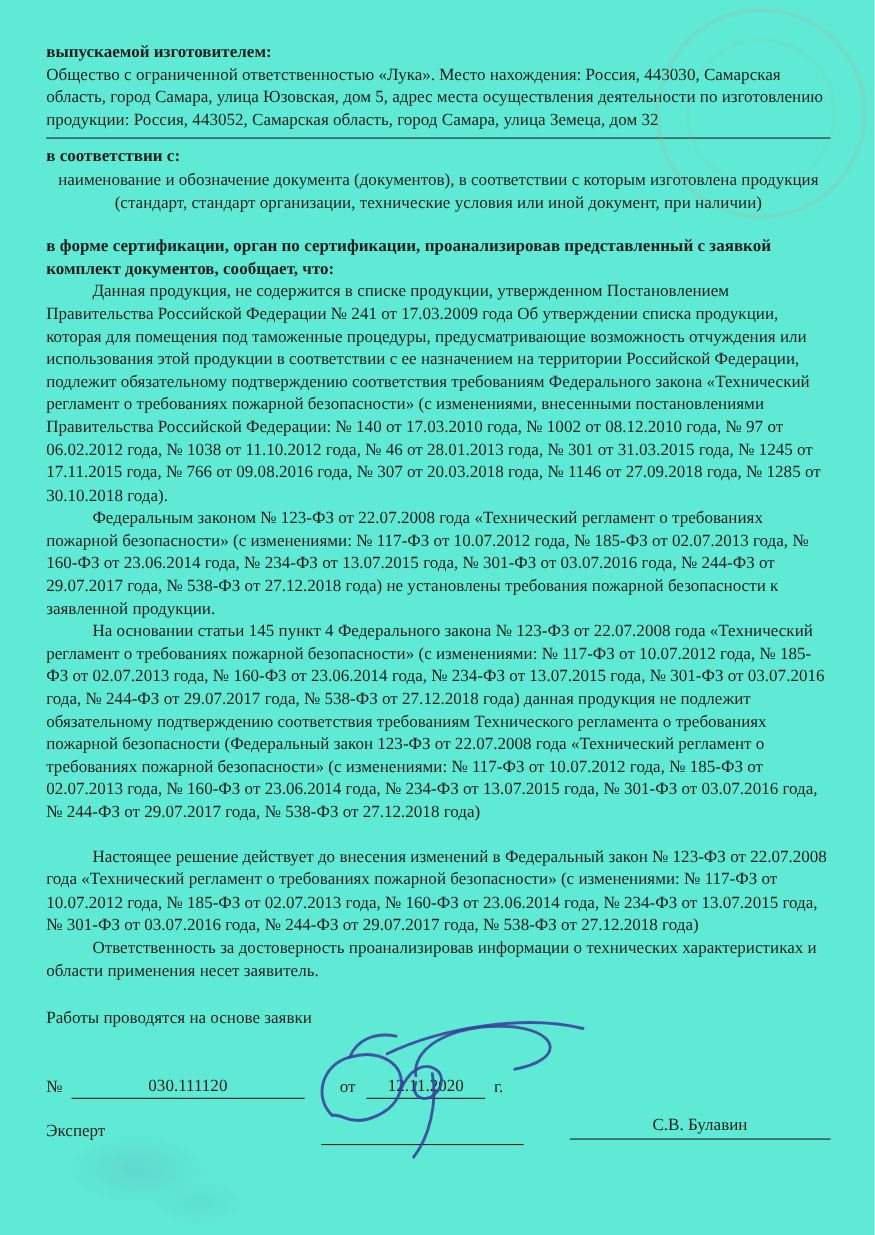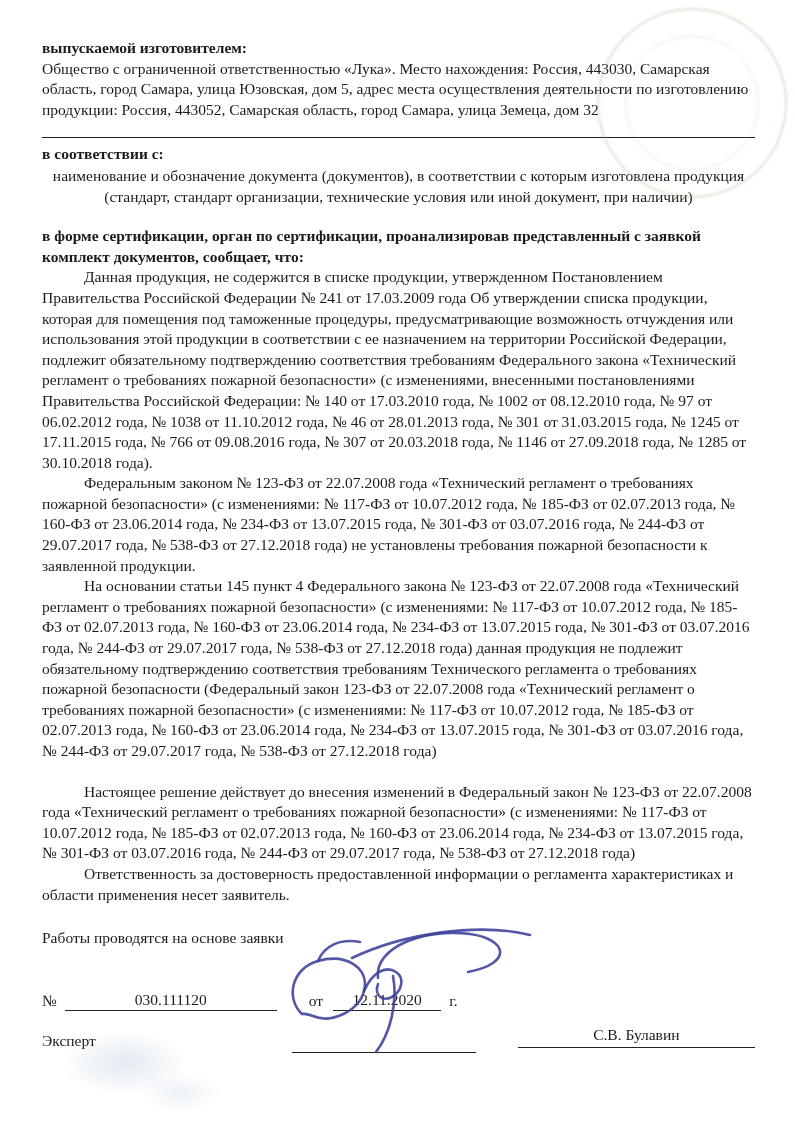--- a/index.html
+++ b/index.html
@@ -1,30 +1,30 @@
 <!DOCTYPE html>
 <html><head>
 <meta charset="utf-8">
 <style>
   html,body{margin:0;padding:0;background:#e8e8e8;}
   .page{
     position:relative;
     width:795px;height:1123px;
     margin:0 auto;
-    background:#ffffff;
+    background:#5eead4;
     font-family:"Liberation Serif","DejaVu Serif",serif;
     color:#1b1b1b;
     font-size:15.5px;
     line-height:20.6px;
     box-sizing:border-box;
     padding:38px 40px 0 42px;
     overflow:hidden;
   }
   .b{font-weight:bold;}
-  .field{border-bottom:1.4px solid #222;padding-bottom:17px;}
+  .field{border-bottom:1.4px solid #222;padding-bottom:5px;}
   .caption{text-align:center;padding:1px 4px 0 4px;}
   .mt6{margin-top:6px;}
   .statement{margin-top:19px;}
   .para{margin:0;text-indent:42px;text-align:left;}
   .gap-before{margin-top:20px;}
   .works{margin-top:23px;}
   .row-number{
     margin-top:41px;
     display:flex;align-items:flex-end;white-space:nowrap;
   }
@@ -81,21 +81,21 @@
 
   <div class="b mt6">в соответствии с:</div>
   <div class="caption">наименование и обозначение документа (документов), в соответствии с которым изготовлена продукция (стандарт, стандарт организации, технические условия или иной документ, при наличии)</div>
 
   <div class="b statement">в форме сертификации, орган по сертификации, проанализировав представленный с заявкой комплект документов, сообщает, что:</div>
 
   <p class="para">Данная продукция, не содержится в списке продукции, утвержденном Постановлением Правительства Российской Федерации № 241 от 17.03.2009 года Об утверждении списка продукции, которая для помещения под таможенные процедуры, предусматривающие возможность отчуждения или использования этой продукции в соответствии с ее назначением на территории Российской Федерации, подлежит обязательному подтверждению соответствия требованиям Федерального закона «Технический регламент о требованиях пожарной безопасности» (с изменениями, внесенными постановлениями Правительства Российской Федерации: № 140 от 17.03.2010 года, № 1002 от 08.12.2010 года, № 97 от 06.02.2012 года, № 1038 от 11.10.2012 года, № 46 от 28.01.2013 года, № 301 от 31.03.2015 года, № 1245 от 17.11.2015 года, № 766 от 09.08.2016 года, № 307 от 20.03.2018 года, № 1146 от 27.09.2018 года, № 1285 от 30.10.2018 года).</p>
   <p class="para">Федеральным законом № 123-ФЗ от 22.07.2008 года «Технический регламент о требованиях пожарной безопасности» (с изменениями: № 117-ФЗ от 10.07.2012 года, № 185-ФЗ от 02.07.2013 года, № 160-ФЗ от 23.06.2014 года, № 234-ФЗ от 13.07.2015 года, № 301-ФЗ от 03.07.2016 года, № 244-ФЗ от 29.07.2017 года, № 538-ФЗ от 27.12.2018 года) не установлены требования пожарной безопасности к заявленной продукции.</p>
   <p class="para">На основании статьи 145 пункт 4 Федерального закона № 123-ФЗ от 22.07.2008 года «Технический регламент о требованиях пожарной безопасности» (с изменениями: № 117-ФЗ от 10.07.2012 года, № 185-ФЗ от 02.07.2013 года, № 160-ФЗ от 23.06.2014 года, № 234-ФЗ от 13.07.2015 года, № 301-ФЗ от 03.07.2016 года, № 244-ФЗ от 29.07.2017 года, № 538-ФЗ от 27.12.2018 года) данная продукция не подлежит обязательному подтверждению соответствия требованиям Технического регламента о требованиях пожарной безопасности (Федеральный закон 123-ФЗ от 22.07.2008 года «Технический регламент о требованиях пожарной безопасности» (с изменениями: № 117-ФЗ от 10.07.2012 года, № 185-ФЗ от 02.07.2013 года, № 160-ФЗ от 23.06.2014 года, № 234-ФЗ от 13.07.2015 года, № 301-ФЗ от 03.07.2016 года, № 244-ФЗ от 29.07.2017 года, № 538-ФЗ от 27.12.2018 года)</p>
   <p class="para gap-before">Настоящее решение действует до внесения изменений в Федеральный закон № 123-ФЗ от 22.07.2008 года «Технический регламент о требованиях пожарной безопасности» (с изменениями: № 117-ФЗ от 10.07.2012 года, № 185-ФЗ от 02.07.2013 года, № 160-ФЗ от 23.06.2014 года, № 234-ФЗ от 13.07.2015 года, № 301-ФЗ от 03.07.2016 года, № 244-ФЗ от 29.07.2017 года, № 538-ФЗ от 27.12.2018 года)</p>
-  <p class="para">Ответственность за достоверность предоставленной информации о регламента характеристиках и области применения несет заявитель.</p>
+  <p class="para">Ответственность за достоверность проанализировав информации о технических характеристиках и области применения несет заявитель.</p>
 
   <div class="works">Работы проводятся на основе заявки</div>
 
   <div class="row-number">
     <span>№</span>
     <span class="uline num">030.111120</span>
     <span class="lbl-from">от</span>
     <span class="uline date">12.11.2020</span>
     <span>г.</span>
   </div>

